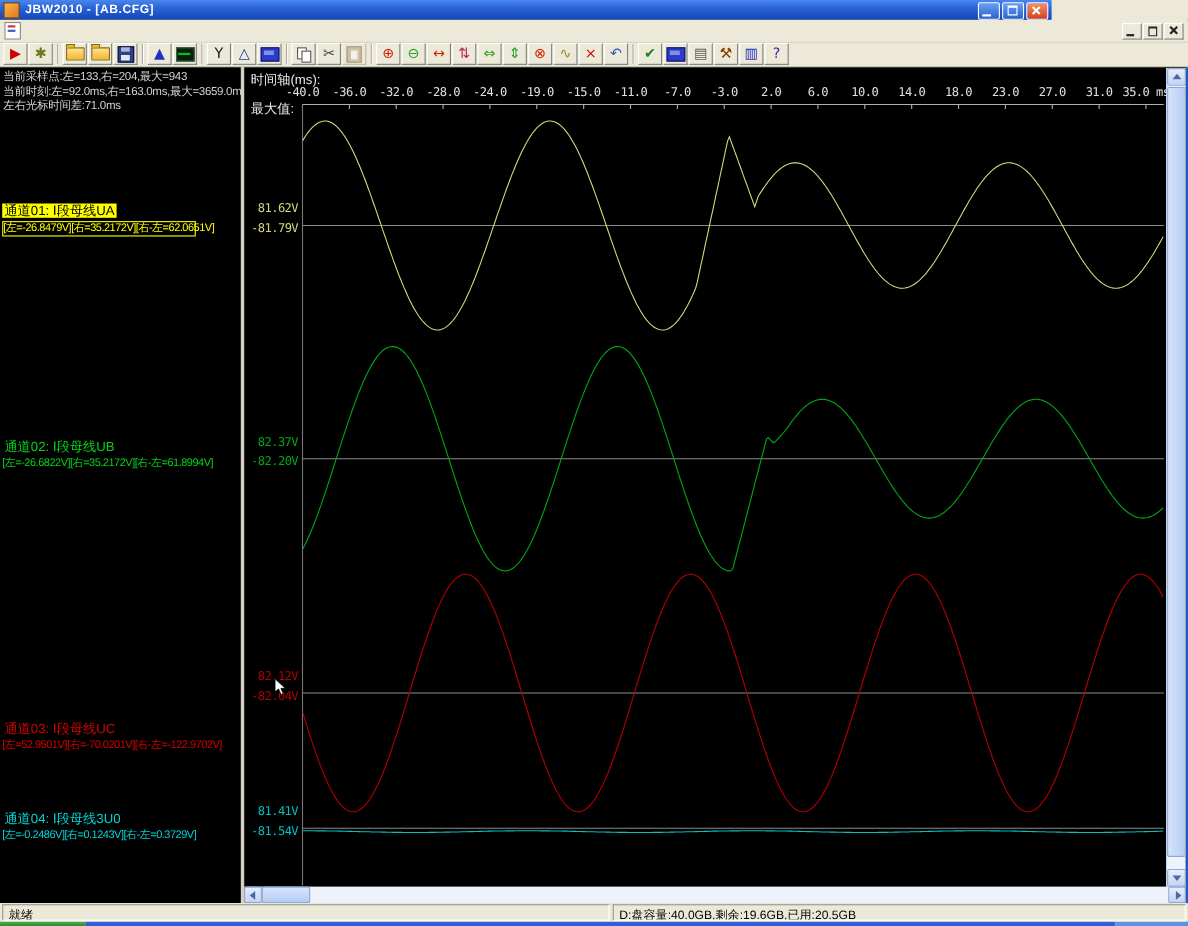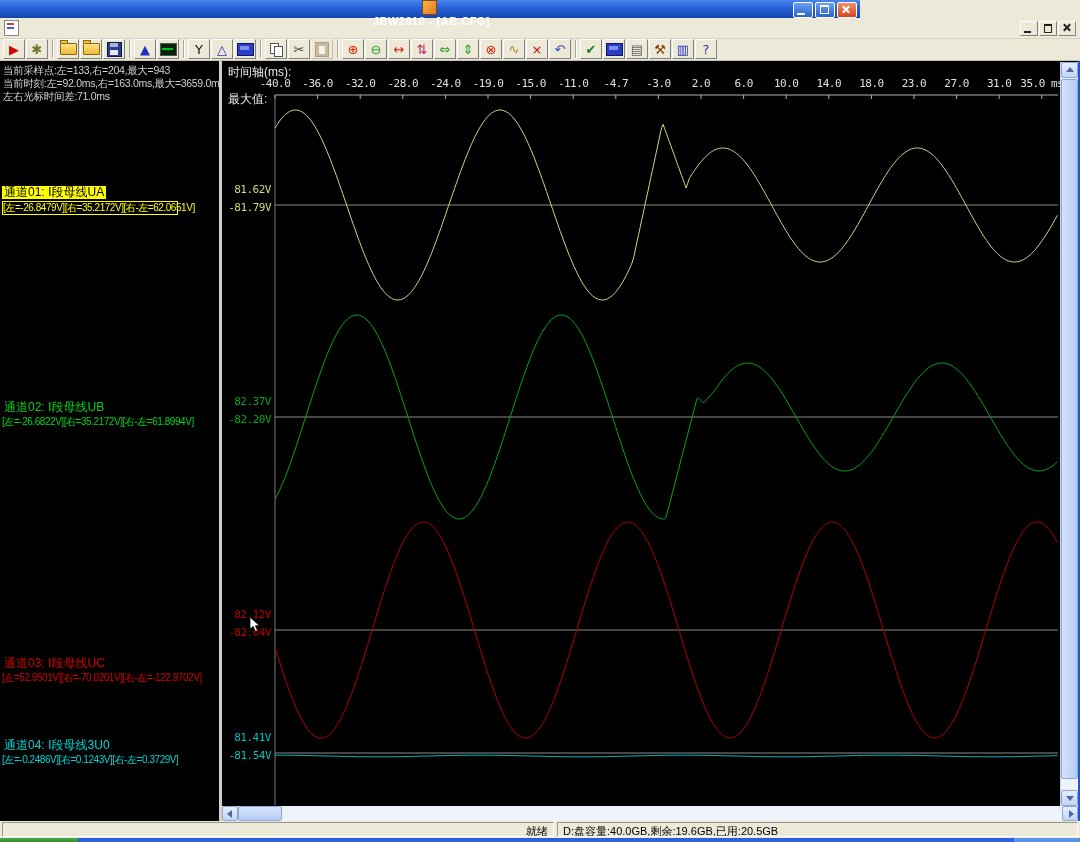--- a/index.html
+++ b/index.html
@@ -1,21 +1,21 @@
 <!DOCTYPE html>
 <html><head>
 <meta charset="utf-8">
 <style>
   html,body{margin:0;padding:0;background:#555;}
   .window{position:relative;width:1080px;height:842px;background:#ece9d8;
     font-family:"Liberation Sans","DejaVu Sans",sans-serif;overflow:hidden;}
   
-  .titlebar{position:absolute;left:0;top:0;width:860px;height:18px;
+  .titlebar{position:absolute;left:0;top:0;width:956px;height:18px;
     background:linear-gradient(180deg,#4a86ee 0%,#2a64d8 40%,#1b4fc0 80%,#1646a8 100%);
-    display:flex;align-items:center;padding-left:3px;box-sizing:border-box;z-index:30;flex-direction:column;}
+    display:flex;align-items:center;padding-left:3px;box-sizing:border-box;z-index:30;}
   .app-icon{width:13px;height:13px;background:linear-gradient(135deg,#ffb347,#e07820);
     border:1px solid #7a4a10;margin-right:5px;flex:0 0 auto;}
   .title-text{color:#fff;font-size:11px;font-weight:bold;letter-spacing:.5px;white-space:nowrap;}
   .win-btns{position:absolute;right:3px;top:2px;display:flex;gap:2px;}
   .wbtn{width:18px;height:14px;border:1px solid #fff;border-radius:2px;position:relative;
     background:linear-gradient(180deg,#6aa0f4,#2a62cc);}
   .wbtn.close{background:linear-gradient(180deg,#f0926a,#d8401c);}
   .wbtn.min::after{content:"";position:absolute;left:3px;bottom:2px;width:8px;height:2px;background:#fff;}
   .wbtn.max::after{content:"";position:absolute;left:4px;top:2px;width:7px;height:6px;
     border:1px solid #fff;border-top-width:2px;}
@@ -92,21 +92,21 @@
   .sbtn.right{right:0;top:0;width:16px;height:15px;}
   .sbtn.left::after{content:"";position:absolute;left:4px;top:3px;border:4px solid transparent;border-left:none;border-right:5px solid #4868a8;}
   .sbtn.right::after{content:"";position:absolute;left:6px;top:3px;border:4px solid transparent;border-right:none;border-left:5px solid #4868a8;}
   .hthumb{position:absolute;left:16px;top:0;width:44px;height:15px;box-sizing:border-box;
     background:linear-gradient(180deg,#d6e4fb,#b4ccf4);border:1px solid #8ca8d8;border-radius:2px;}
   
   .statusbar{position:absolute;left:0;top:821px;width:1080px;height:17px;background:#ece9d8;
     display:flex;gap:3px;padding:1px 2px;box-sizing:border-box;font-size:11px;z-index:25;}
   .sb-sec{border:1px solid;border-color:#9a968a #fff #fff #9a968a;padding:1px 5px;
     white-space:nowrap;overflow:hidden;box-sizing:border-box;}
-  .sb-ready{flex:0 0 552px;text-align:right;}
+  .sb-ready{flex:0 0 552px;}
   .sb-c{flex:0 0 294px;}
   .sb-d{flex:1;}
   .taskbar{position:absolute;left:0;top:838px;width:1080px;height:4px;display:flex;z-index:26;}
   .tk-start{width:78px;background:linear-gradient(180deg,#4cae4c,#2e8a2e);}
   .tk-main{flex:1;background:#2e61d8;}
   .tk-tray{width:66px;background:#5a93e8;}
   .mouse-cursor{position:absolute;left:249px;top:617px;z-index:40;}
 </style>
 </head>
 <body>
@@ -250,21 +250,21 @@
     <div class="axis-label">时间轴(ms):</div>
     <div class="tick-row" id="tick-row">
         <div class="tick-label" style="left: 23px;">-40.0</div>
         <div class="tick-label" style="left: 65.6px;">-36.0</div>
         <div class="tick-label" style="left: 108.2px;">-32.0</div>
         <div class="tick-label" style="left: 150.8px;">-28.0</div>
         <div class="tick-label" style="left: 193.4px;">-24.0</div>
         <div class="tick-label" style="left: 236px;">-19.0</div>
         <div class="tick-label" style="left: 278.6px;">-15.0</div>
         <div class="tick-label" style="left: 321.2px;">-11.0</div>
-        <div class="tick-label" style="left: 363.8px;">-4.7</div>
+        <div class="tick-label" style="left: 363.8px;">-7.0</div>
         <div class="tick-label" style="left: 406.4px; text-align: center;">-3.0</div>
         <div class="tick-label" style="left: 449px;">2.0</div>
         <div class="tick-label" style="left: 491.6px;">6.0</div>
         <div class="tick-label" style="left: 534.2px;">10.0</div>
         <div class="tick-label" style="left: 576.8px;">14.0</div>
         <div class="tick-label" style="left: 619.4px;">18.0</div>
         <div class="tick-label" style="left: 662px;">23.0</div>
         <div class="tick-label" style="left: 704.6px;">27.0</div>
         <div class="tick-label" style="left: 747.2px;">31.0</div>
         <div class="tick-label" style="left: 789.8px;">35.0 ms</div>

